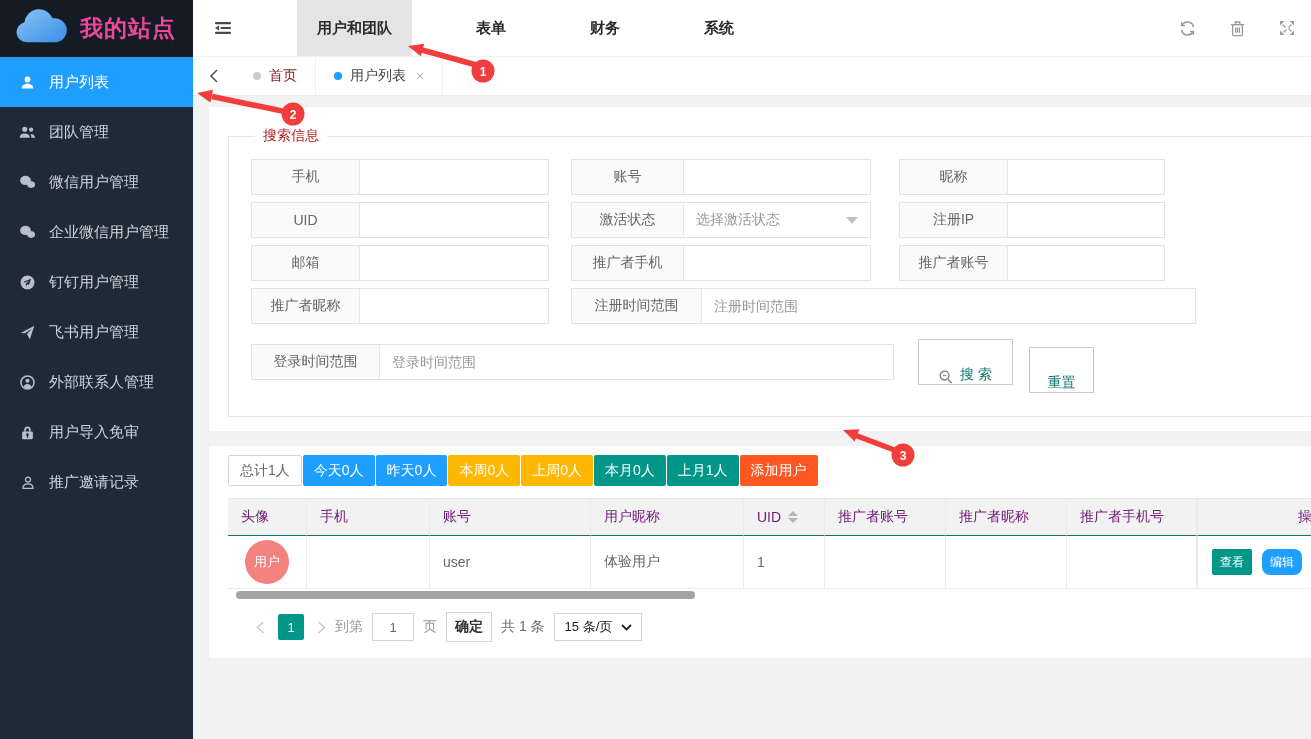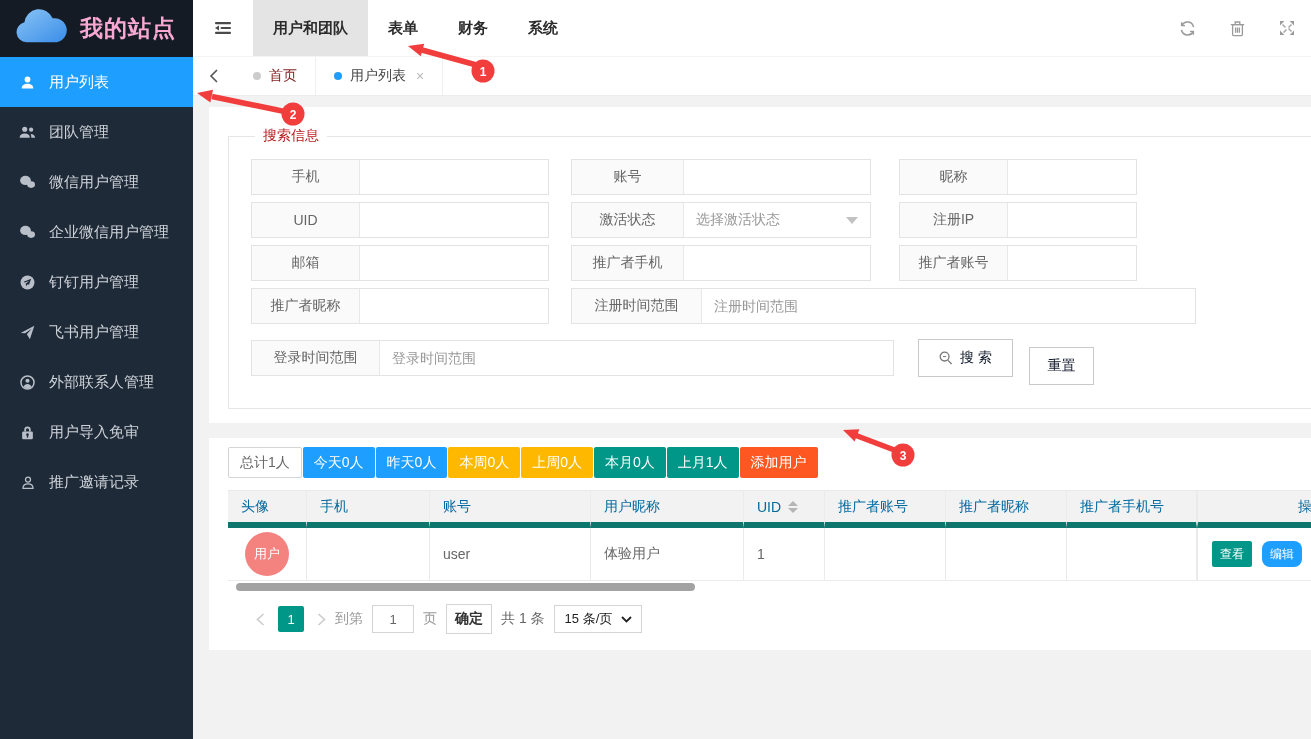--- a/index.html
+++ b/index.html
@@ -5,31 +5,31 @@
   * { margin:0; padding:0; box-sizing:border-box; }
   html,body { width:1311px; height:739px; overflow:hidden; }
   body {
     font-family:"Liberation Sans","DejaVu Sans",sans-serif;
     font-size:14px; color:#333; background:#f2f2f2; position:relative;
   }
 
   
   .sidebar { position:absolute; left:0; top:0; bottom:0; width:193px; background:#1f2a38; z-index:5; }
   .logo { height:57px; background:#141b24; display:flex; align-items:center; padding-left:13px; gap:11px; }
-  .logo-title { color:#f9a8d4; font-size:23px; font-weight:bold; letter-spacing:1px; }
+  .logo-title { color:#ec4899; font-size:23px; font-weight:bold; letter-spacing:1px; }
   .menu-item { height:50px; display:flex; align-items:center; padding-left:19px; gap:13px;
                color:#cdd2d8; font-size:15px; cursor:pointer; }
   .menu-item .mi { width:17px; height:17px; flex:0 0 17px; display:flex; align-items:center; justify-content:center; }
   .menu-item svg { display:block; }
   .menu-item.active { background:#1E9FFF; color:#fff; }
 
   
   .main { position:absolute; left:193px; top:0; right:0; bottom:0; }
 
-  .topbar { height:56px; background:#fff; display:flex; align-items:stretch; position:relative; }
+  .topbar { height:56px; background:#fff; display:flex; align-items:stretch; position:relative;gap:44px; }
   .burger { width:60px; display:flex; align-items:center; justify-content:center; cursor:pointer; }
   .nav-item { display:flex; align-items:center; padding:0 20px; font-size:15px; font-weight:600; color:#2b2b2b; cursor:pointer; }
   .nav-item.active { background:#e4e4e4; }
   .top-icons { position:absolute; right:16px; top:0; height:56px; display:flex; align-items:center; gap:34px; }
   .top-icon { cursor:pointer; display:flex; }
 
   .tabbar { height:40px; background:#fff; border-top:1px solid #f4f4f4; border-bottom:1px solid #ececec; display:flex; align-items:stretch; }
   .tab-chevron { width:42px; display:flex; align-items:center; justify-content:center; cursor:pointer; }
   .page-tab { display:flex; align-items:center; gap:8px; padding:0 18px; border-right:1px solid #f0f0f0; cursor:pointer; }
   .page-tab:first-of-type { border-left:1px solid #f0f0f0; }
@@ -45,49 +45,49 @@
   .panel { background:#fff; }
   .search-panel { padding:20px 0 14px 19px; }
   fieldset { border:1px solid #e6e6e6; border-right:none; margin-right:-4px; padding:14px 0 16px 22px; }
   legend { color:#b91c1c; font-size:14px; padding:0 8px; margin-left:4px; }
   .f-row { display:flex; margin-bottom:7px; align-items:center; }
   .field { display:flex; height:36px; border:1px solid #e3e3e3; background:#fff; }
   .field .lbl { background:#fafafa; border-right:1px solid #e8e8e8; display:flex; align-items:center;
                 justify-content:center; color:#666; font-size:14px; padding:0 10px; }
   .w1 { width:298px; margin-right:22px; } .w1 .lbl { width:108px; }
   .w2 { width:300px; margin-right:28px; } .w2 .lbl { width:112px; }
-  .w3 { width:238px; } .w3 .lbl { width:108px; }
+  .w3 { width:266px; } .w3 .lbl { width:108px; }
   .wide2 { width:625px; } .wide2 .lbl { width:130px; }
   .wide1 { width:643px; margin-right:24px; } .wide1 .lbl { width:128px; }
   .field input { border:none; outline:none; flex:1; min-width:0; padding:0 12px; font-size:14px; color:#333;
                  font-family:inherit; background:transparent; }
   .field input::placeholder { color:#999; }
   .sel-box { flex:1; display:flex; align-items:center; justify-content:space-between; padding:0 12px; cursor:pointer; }
   .sel-box .sel-text { color:#999; font-size:14px; }
   .caret-down { width:0; height:0; border-left:6px solid transparent; border-right:6px solid transparent; border-top:7px solid #c2c2c2; }
-  .btn { display:inline-flex; align-items:center; justify-content:center; gap:7px; background:#fff;
-         border:1px solid #c9c9c9; height:38px; color:#0f172a; font-size:14px; cursor:pointer; font-family:inherit; }
+  .btn { display:inline-flex; align-items:flex-end; justify-content:center; gap:7px; background:#fff;
+         border:1px solid #c9c9c9; height:46px; color:#0f766e; font-size:14px; cursor:pointer; font-family:inherit; }
   .btn-search { width:95px; margin-right:16px; }
   .btn-reset { width:65px;margin-top:16px; }
 
   
   .stats-panel { margin-top:15px; padding:9px 0 16px 19px; }
   .stat-row { display:flex; gap:1px; align-items:center; }
   .stat-btn { height:31px; display:inline-flex; align-items:center; padding:0 11px; font-size:14px;
               border-radius:2px; color:#fff; cursor:pointer; border:none; font-family:inherit; }
   .st-plain { background:#fff; border:1px solid #d4d4d4; color:#666; }
   .st-blue { background:#1E9FFF; } .st-orange { background:#FFB800; }
   .st-green { background:#009688; } .st-red { background:#FF5722; }
 
   .table-clip { margin-top:12px; width:1084px; overflow:hidden; }
   .tbl { width:1199px; border-top:1px solid #e9e9e9; }
   .tr { display:flex; }
   .th, .td { border-right:1px solid #ebebeb; display:flex; align-items:center; padding-left:13px;
              overflow:hidden; white-space:nowrap; }
-  .th { height:37px; background:#f2f2f2; color:#0369a1; font-size:14px; border-bottom:6px solid #0f766e; }
+  .th { height:37px; background:#f2f2f2; color:#701a75; font-size:14px; border-bottom:1px solid #0f766e; }
   .td { height:53px; background:#fff; color:#666; font-size:14px; border-bottom:1px solid #ebebeb; }
   .c0{width:79px;} .c1{width:123px;} .c2{width:161px;} .c3{width:153px;} .c4{width:81px;}
   .c5{width:121px;} .c6{width:121px;} .c7{width:130px;}
   .cop{width:230px; border-left:1px solid #e9e9e9; }
   .th.cop { justify-content:center; padding-left:0; }
   .sort { display:inline-flex; flex-direction:column; margin-left:7px; gap:2px; }
   .sort i { width:0; height:0; border-left:5px solid transparent; border-right:5px solid transparent; display:block; }
   .sort .up { border-bottom:5px solid #b5b5b5; } .sort .dn { border-top:5px solid #b5b5b5; }
   .avatar { width:44px; height:44px; border-radius:50%; background:#f4827f; color:#fff; font-size:13px;
             display:flex; align-items:center; justify-content:center; margin:0 auto; }

